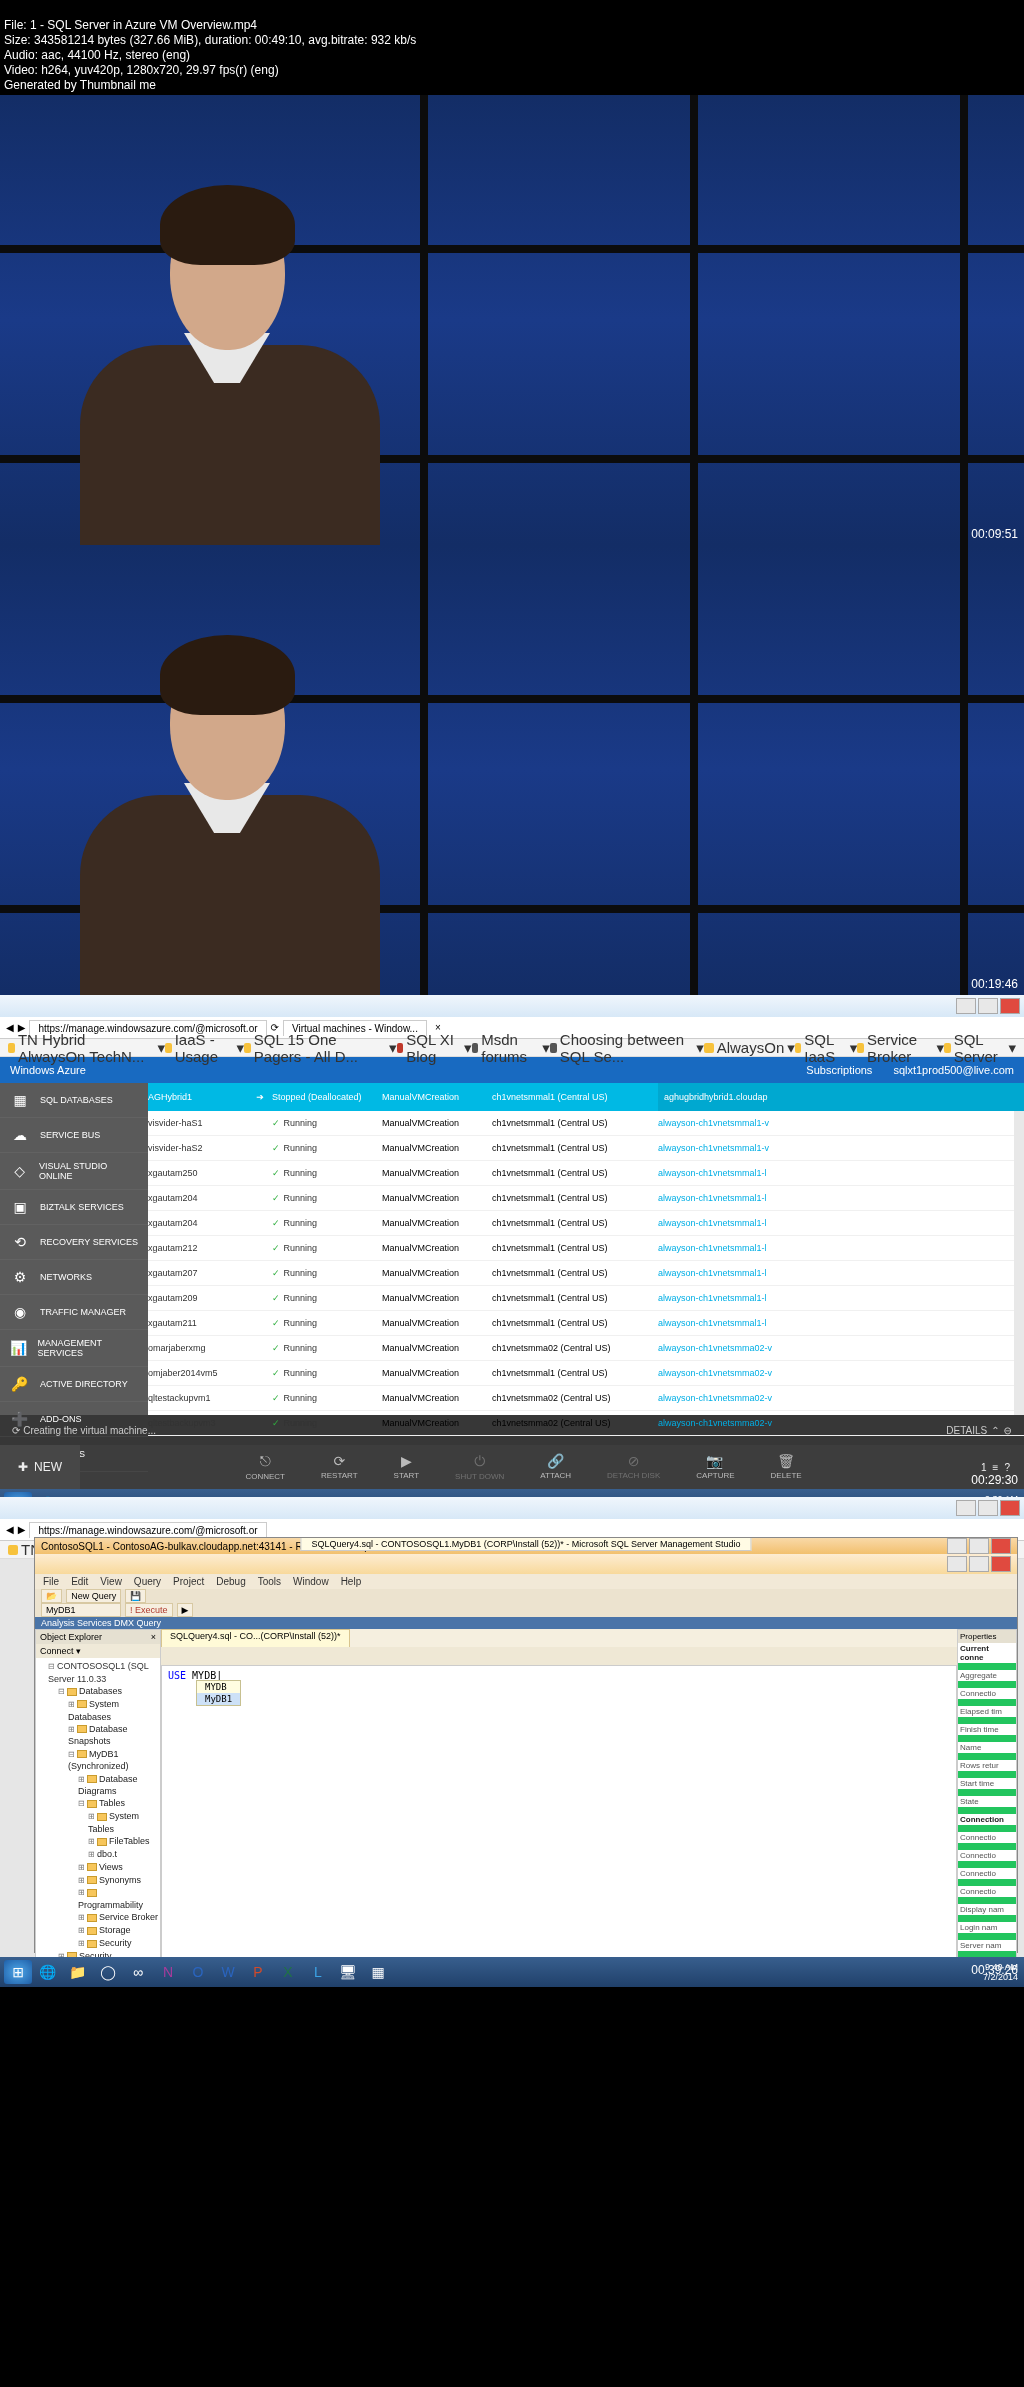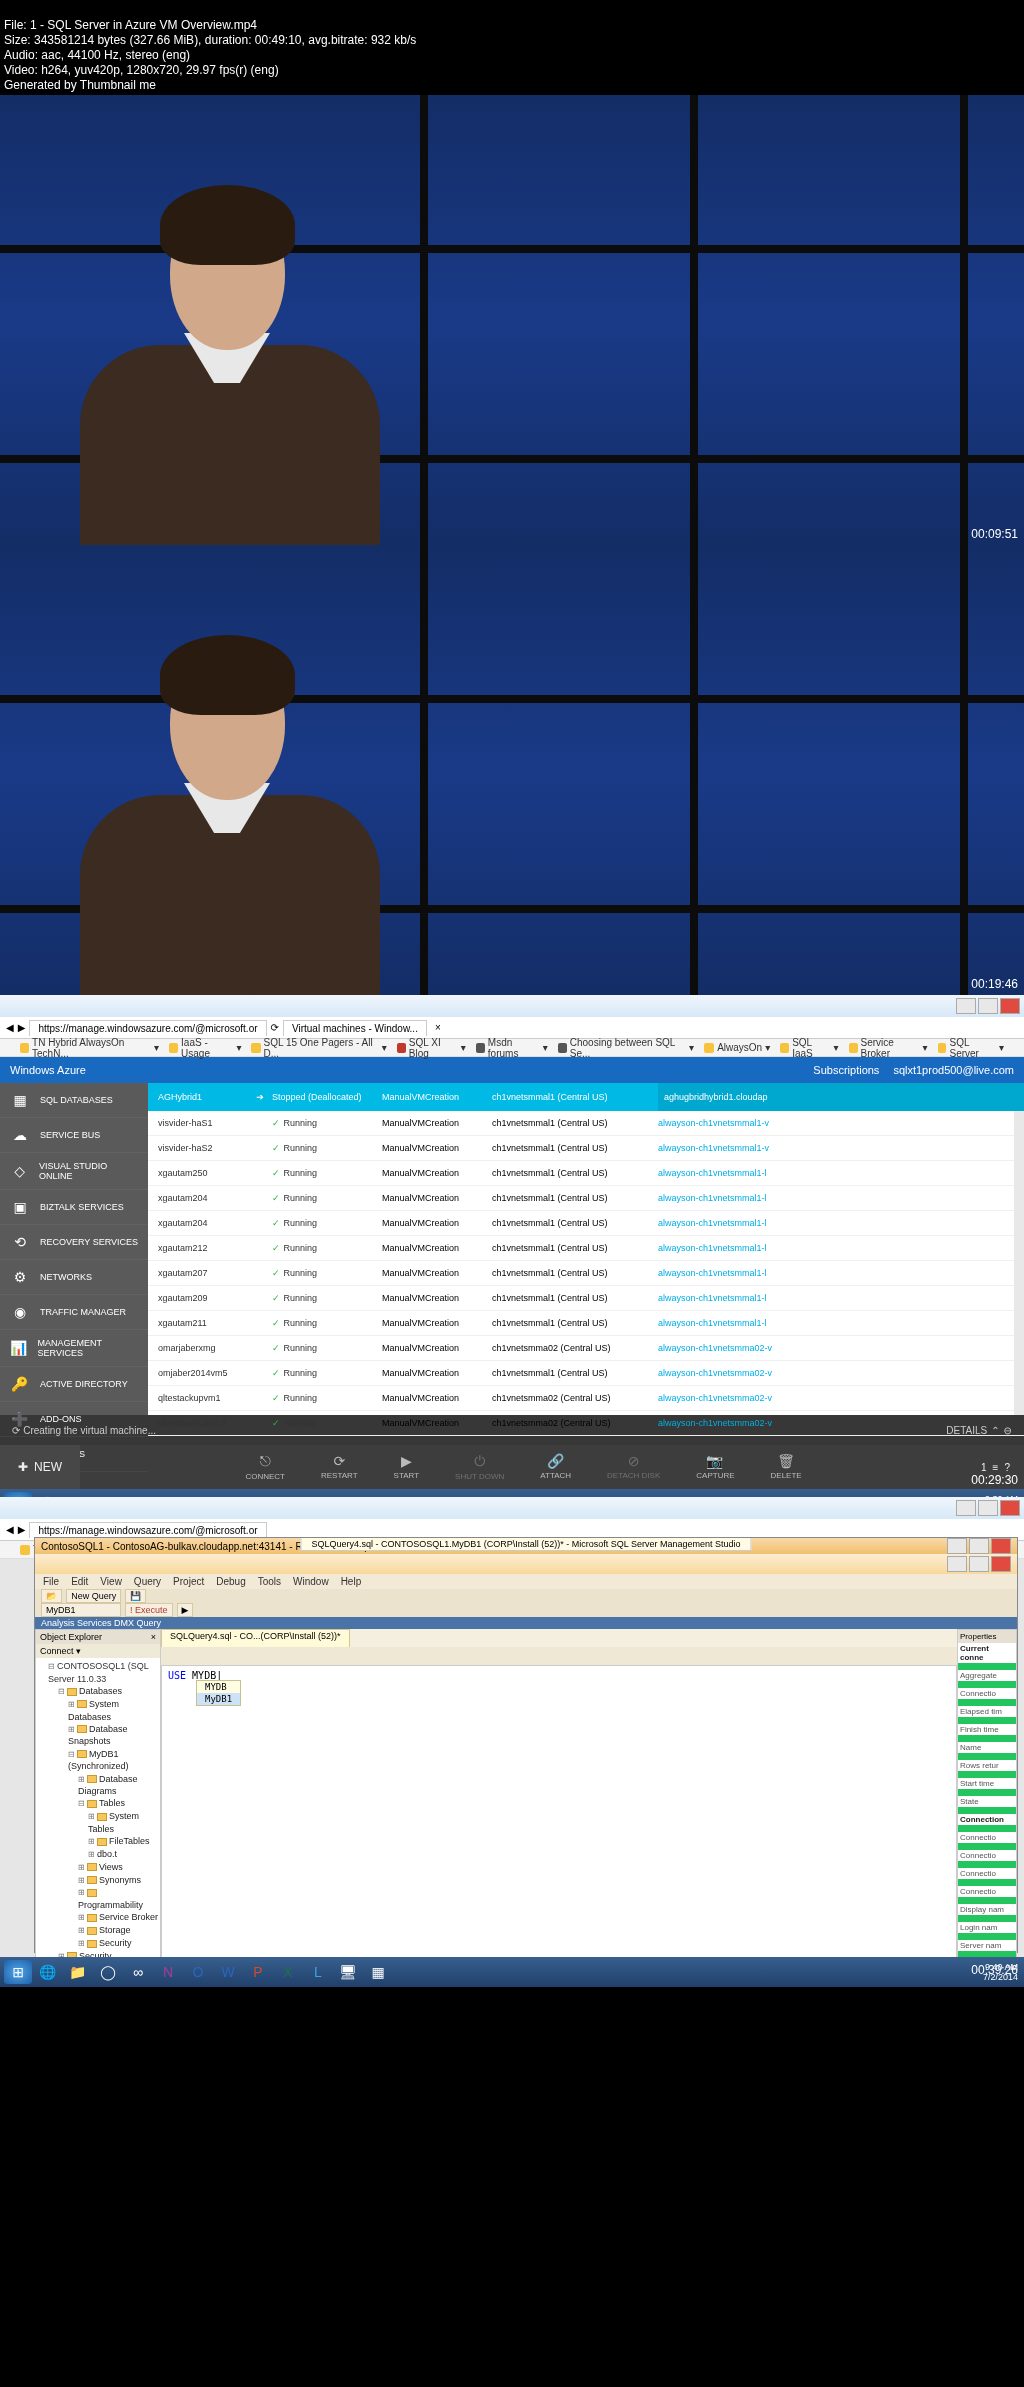--- a/index.html
+++ b/index.html
@@ -19,35 +19,35 @@
   .sweater { position: absolute; top: 160px; left: 0; width: 300px; height: 260px; background: #3b2b21; border-radius: 80px 80px 0 0; }
   .timestamp { position: absolute; right: 6px; bottom: 4px; color: #fff; font-size: 12px; }
 
   
   .azure { width: 1024px; height: 502px; background: #e6e6e6; position: relative; font-size: 10px; }
   .titlebar { height: 22px; background: linear-gradient(#f0f6fc, #d7e8f7); display: flex; align-items: center; padding: 0 4px; gap: 4px; }
   .wbtn { width: 20px; height: 16px; background: #e8e8e8; border: 1px solid #aaa; }
   .wbtn.red { background: #e04a3f; }
   .addr { height: 22px; background: #fff; border-bottom: 1px solid #ccc; display: flex; align-items: center; padding: 0 6px; gap: 4px; }
   .tab-browser { padding: 2px 8px; background: #fff; border: 1px solid #ccc; border-bottom: none; font-size: 10px; }
-  .bookmarks { height: 18px; background: #f4f4f4; border-bottom: 1px solid #ddd; display: flex; align-items: center; gap: 10px; padding: 0 20px; font-size: 10px; color: #333; }
+  .bookmarks { height: 18px; background: #f4f4f4; border-bottom: 1px solid #ddd; display: flex; align-items: center; padding: 0 8px; font-size: 15px; color: #333; }
   .bm { display: flex; align-items: center; gap: 3px; }
   .bm-ico { width: 10px; height: 10px; border-radius: 2px; }
   .yellow { background: #f7c23c; }
   .red { background: #c0392b; }
   .grey { background: #555; }
   .azhdr { height: 26px; background: #186ac1; color: #fff; display: flex; align-items: center; justify-content: space-between; padding: 0 10px; font-size: 11px; }
-  .azhdr .right { display: flex; gap: 14px; align-items: center; }
+  .azhdr .right { display: flex; gap: 21px; align-items: center; }
   .azmain { display: flex; height: 332px; }
   .sidebar { width: 148px; background: #5a5a5a; color: #fff; font-size: 9px; }
   .side-item { display: flex; align-items: center; gap: 6px; padding: 8px 8px 8px 6px; border-bottom: 1px solid rgba(255,255,255,0.05); }
   .side-ico { width: 28px; height: 18px; display:flex; align-items:center; justify-content:center; font-size: 14px; }
   .vm-content { flex: 1; background: #fff; position: relative; }
   .vm-head-row { display: flex; background: #00b9e4; color: #fff; font-size: 9px; height: 28px; align-items: center; }
-  .vm-cell-name { width: 100px; padding-left: 10px; }
+  .vm-cell-name { width: 100px; }
   .vm-cell-arrow { width: 24px; text-align:center; }
   .vm-cell-status { width: 110px; }
   .vm-cell-mode { width: 110px; }
   .vm-cell-loc { width: 166px; }
   .vm-cell-dns { flex: 1; }
   .vm-row { display: flex; font-size: 9px; height: 25px; align-items: center; border-bottom: 1px solid #f0f0f0; }
   .vm-row .vm-cell-name { color: #333; }
   .vm-row .vm-cell-status { color: #333; }
   .check { color: #2fae3e; margin-right: 4px; }
   .vm-row .vm-cell-dns { color: #00aee5; }

